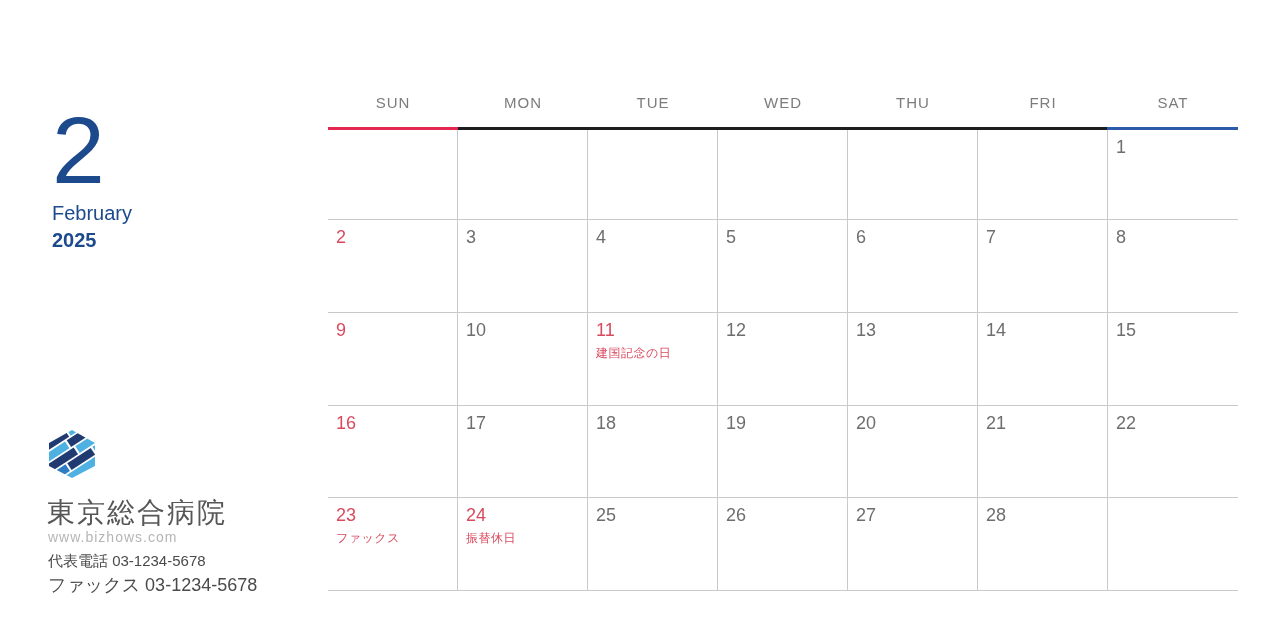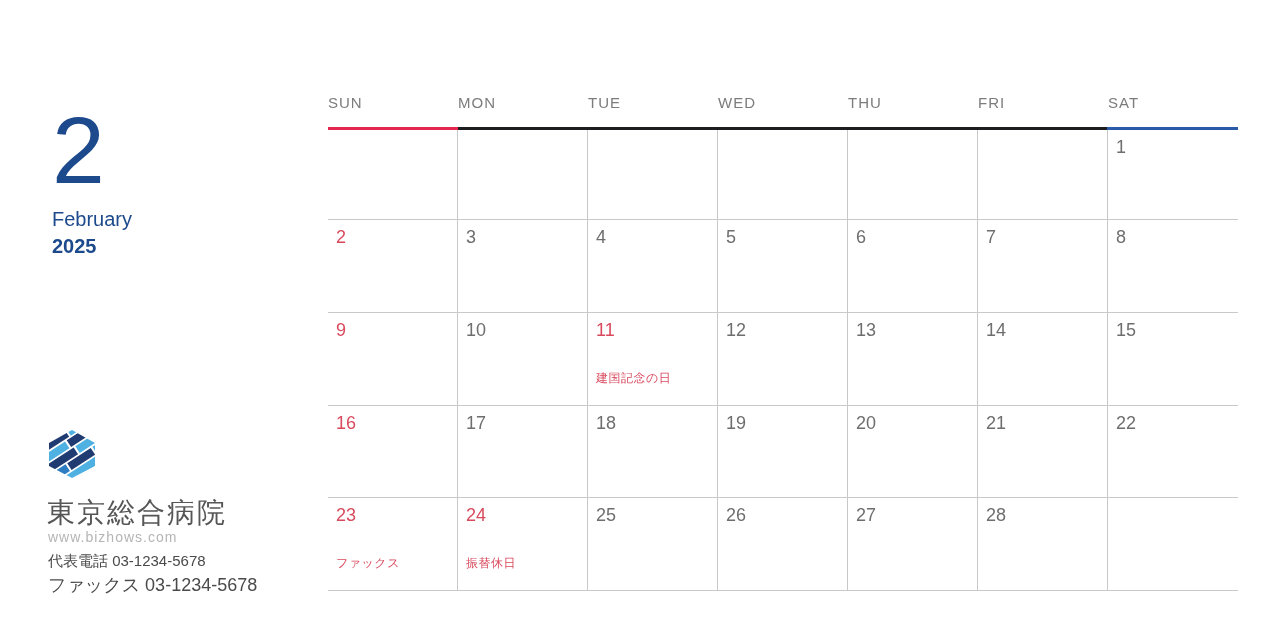--- a/index.html
+++ b/index.html
@@ -4,37 +4,37 @@
 <style>
   html,body{margin:0;padding:0}
   body{
     width:1280px;height:627px;position:relative;overflow:hidden;
     background:#ffffff;
     font-family:"Liberation Sans","DejaVu Sans",sans-serif;
   }
   
   .month-block{position:absolute;left:52px;top:103px;color:var(--navy)}
   .month-number{font-size:95px;font-weight:200;line-height:1;letter-spacing:-2px}
-  .month-name{font-size:20px;font-weight:400;margin-top:8px;line-height:26px}
+  .month-name{font-size:20px;font-weight:400;margin-top:2px;line-height:26px}
   .month-year{font-size:20px;font-weight:700;line-height:28px}
 
   
   .calendar{position:absolute;left:328px;top:78px;width:910px}
   .weekday-row{display:flex;height:49px;align-items:center}
-  .weekday{width:130px;font-size:15px;color:var(--weekday-gray);letter-spacing:1px}
+  .weekday{width:130px;text-align:center;font-size:15px;color:var(--weekday-gray);letter-spacing:1px}
   .underline{display:flex;height:3px}
   .seg-sun{width:130px;background:var(--line-red)}
   .seg-week{width:649px;background:var(--line-black)}
   .seg-sat{width:131px;background:var(--line-blue)}
   .grid{display:grid;grid-template-columns:repeat(7,130px);grid-template-rows:90px 93px 93px 92px 93px}
   .cell{box-sizing:border-box;border-right:1px solid var(--grid-line);border-bottom:1px solid var(--grid-line);padding:5px 8px}
   .cell:nth-child(7n){border-right:none}
   .date{font-size:18px;font-weight:400;color:var(--date-gray);line-height:24px}
   .date.red{color:var(--date-red)}
-  .holiday{font-size:12px;color:var(--date-red);margin-top:28px;letter-spacing:.5px}
+  .holiday{font-size:12px;color:var(--date-red);margin-top:3px;letter-spacing:.5px}
 
   
   .logo{position:absolute;left:46px;top:430px;width:52px;height:48px}
   .hospital-name{position:absolute;left:47px;top:494px;font-size:28px;color:#565656;letter-spacing:2px}
   .website{position:absolute;left:48px;top:529px;font-size:14px;color:var(--footer-light);letter-spacing:1px}
   .phone{position:absolute;left:48px;top:552px;font-size:15px;color:var(--footer-dark)}
   .fax{position:absolute;left:48px;top:573px;font-size:18px;color:var(--footer-dark)}
 
   .logo .st-navy{fill:var(--logo-navy)}
   .logo .st-sky{fill:var(--logo-sky)}

